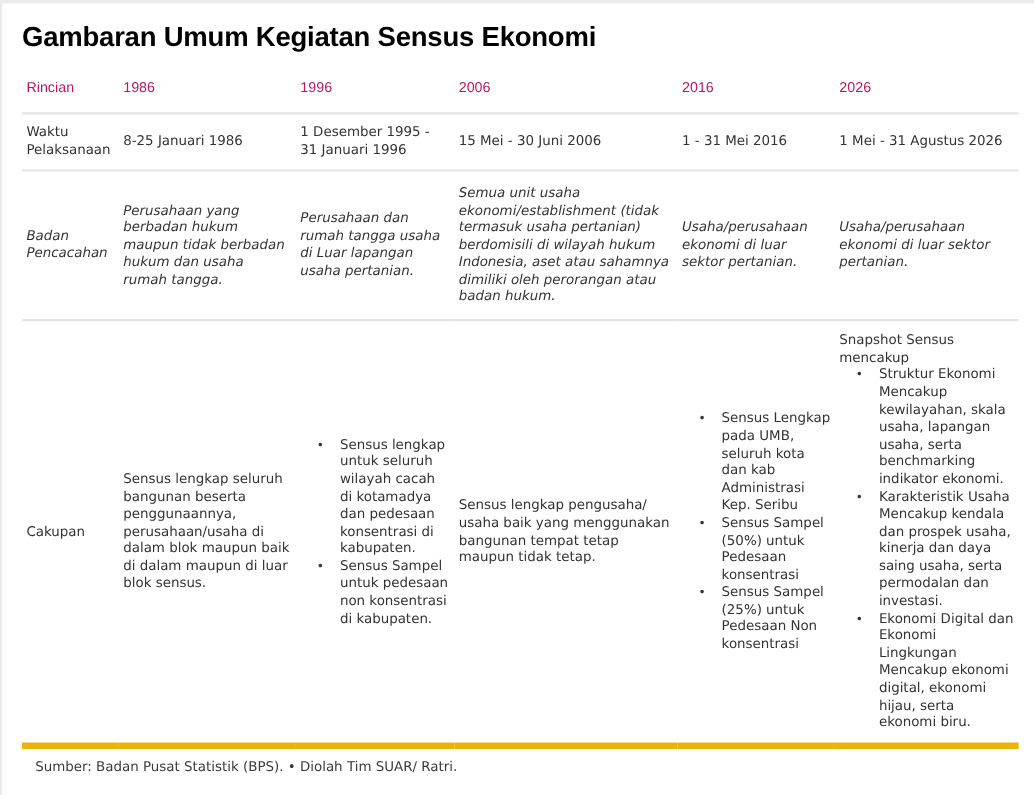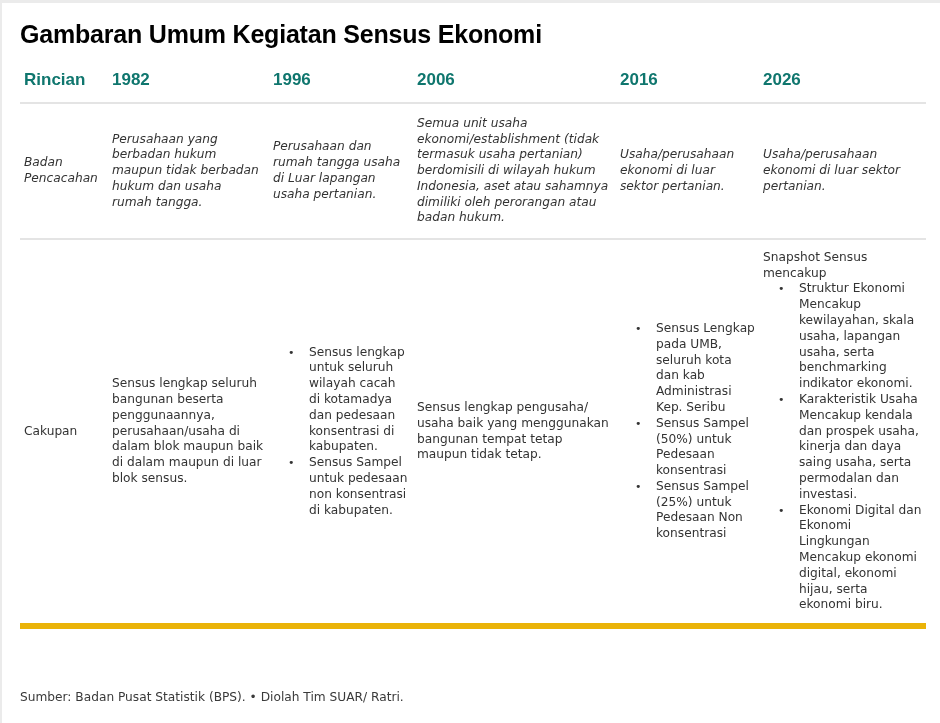--- a/index.html
+++ b/index.html
@@ -18,38 +18,38 @@
       font-family: "Liberation Sans", "DejaVu Sans", sans-serif;
       font-size: 25px; font-weight: bold; color: #000000; letter-spacing: -0.2px;
       white-space: nowrap;
     }
     table {
       position: absolute; top: 58px; left: 0; width: 906px;
       border-collapse: collapse; table-layout: fixed;
       font-size: 12.2px; line-height: 15.8px;
     }
     th, td { padding: 0 4px; text-align: left; vertical-align: middle; }
-    th { font-weight: bold; color: #0f766e; height: 44px; font-size: 17px; font-family: "Liberation Sans", "DejaVu Sans", sans-serif; }
+    th { font-weight: normal; color: #be185d; height: 44px; font-size: 13px; font-family: "Liberation Sans", "DejaVu Sans", sans-serif; }
     tr.row td { border-top: 2px solid #e4e4e4; }
     tr.row.last td { border-bottom: 6px solid #eab308; }
     tr.r-waktu td { height: 50px; }
     tr.r-unit td { height: 134px; font-style: italic; }
     tr.r-cakupan td { height: 383px; }
     ul { margin: 0; padding-left: 36px; list-style: none; }
     ul li { position: relative; }
     ul li::before { content: "\2022"; position: absolute; left: -21px; top: 0; font-size: 11px; }
     .col-label { width: 88px; }
     .col-86 { width: 161px; }
     .col-96 { width: 144px; }
     .col-06 { width: 203px; }
     .col-16 { width: 143px; }
     .col-26 { width: 167px; }
     .intro { display: block; }
     .src {
-      position: absolute; top: 690px; left: 0;
+      position: absolute; top: 690px; left: 12px;
       font-size: 12.2px; color: #3a3a3a; white-space: nowrap;
     }
   </style>
 </head>
 <body>
 
 <div class="top-band"></div>
 <div class="left-band"></div>
 
 <div class="wrap">
@@ -60,28 +60,36 @@
       <col class="col-label">
         <col class="col-86">
         <col class="col-96">
         <col class="col-06">
         <col class="col-16">
         <col class="col-26">
     </colgroup>
     <thead>
       <tr>
         <th>Rincian</th>
-        <th>1982</th>
+        <th>1986</th>
         <th>1996</th>
         <th>2006</th>
         <th>2016</th>
         <th>2026</th>
       </tr>
     </thead>
     <tbody>
+      <tr class="row r-waktu">
+        <td>Waktu Pelaksanaan</td>
+        <td>8-25 Januari 1986</td>
+        <td>1 Desember 1995 - 31 Januari 1996</td>
+        <td>15 Mei - 30 Juni 2006</td>
+        <td>1 - 31 Mei 2016</td>
+        <td>1 Mei - 31 Agustus 2026</td>
+      </tr>
       <tr class="row r-unit">
         <td>Badan Pencacahan</td>
         <td>Perusahaan yang berbadan hukum maupun tidak berbadan hukum dan usaha rumah tangga.</td>
         <td>Perusahaan dan rumah tangga usaha di Luar lapangan usaha pertanian.</td>
         <td>Semua unit usaha ekonomi/establishment (tidak termasuk usaha pertanian) berdomisili di wilayah hukum Indonesia, aset atau sahamnya dimiliki oleh perorangan atau badan hukum.</td>
         <td>Usaha/perusahaan ekonomi di luar sektor pertanian.</td>
         <td>Usaha/perusahaan ekonomi di luar sektor pertanian.</td>
       </tr>
       <tr class="row r-cakupan last">
         <td>Cakupan</td>

